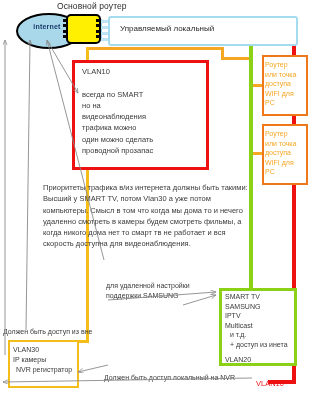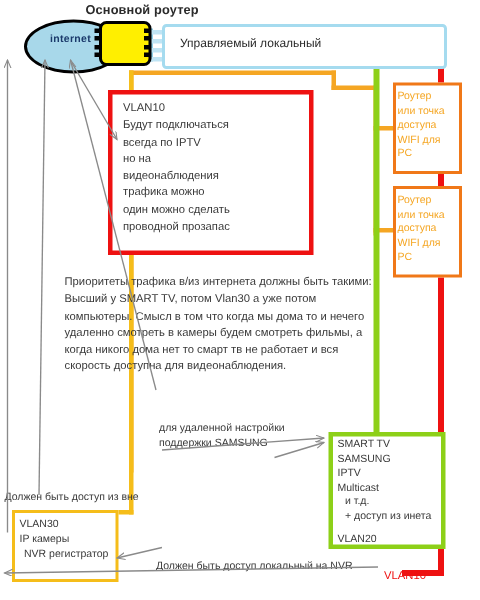--- a/index.html
+++ b/index.html
@@ -17,21 +17,20 @@
   }
   .abs { position: absolute; }
 
   
   .lbl-main-router {
     left: 57px; top: 1px;
     font-size: 8.5px;
     color: #2b2b2b;
     letter-spacing: 0.1px;
     white-space: nowrap;
-    font-weight: bold;
   }
 
   
   .cloud {
     left: 16px; top: 13px;
     width: 62px; height: 32px;
     background: #a8d8ea;
     border: 2.5px solid #000000;
     border-radius: 50%;
     z-index: 6;
@@ -277,22 +276,22 @@
   <div class="abs ln ln-red" style="left:292px; top:42px; width:4px; height:338px;"></div>
   <div class="abs ln ln-red" style="left:281px; top:42px; width:15px; height:4px;"></div>
   <div class="abs ln ln-red" style="left:268px; top:380px; width:28px; height:4px;"></div>
 
   <div class="abs ln ln-yellow" style="left:86px; top:47px; width:3px; height:296px;"></div>
   <div class="abs ln ln-yellow" style="left:75px; top:340px; width:14px; height:3px;"></div>
 
   <div class="abs vlan10-box"></div>
   <div class="abs vlan10-text">
     <span>VLAN10</span><br>
-    <span>Будут подключаться</span><br>
-    <span>всегда по IPTV</span><br>
+    <br>
+    <span>всегда по SMART</span><br>
     <span>но на</span><br>
     <span>видеонаблюдения</span><br>
     <span>трафика можно</span><br>
     <span>один можно сделать</span><br>
     <span>проводной прозапас</span>
   </div>
 
   <div class="abs wifi-box b1"></div>
   <div class="abs wifi-text t1">
     <span>Роутер</span><br>

